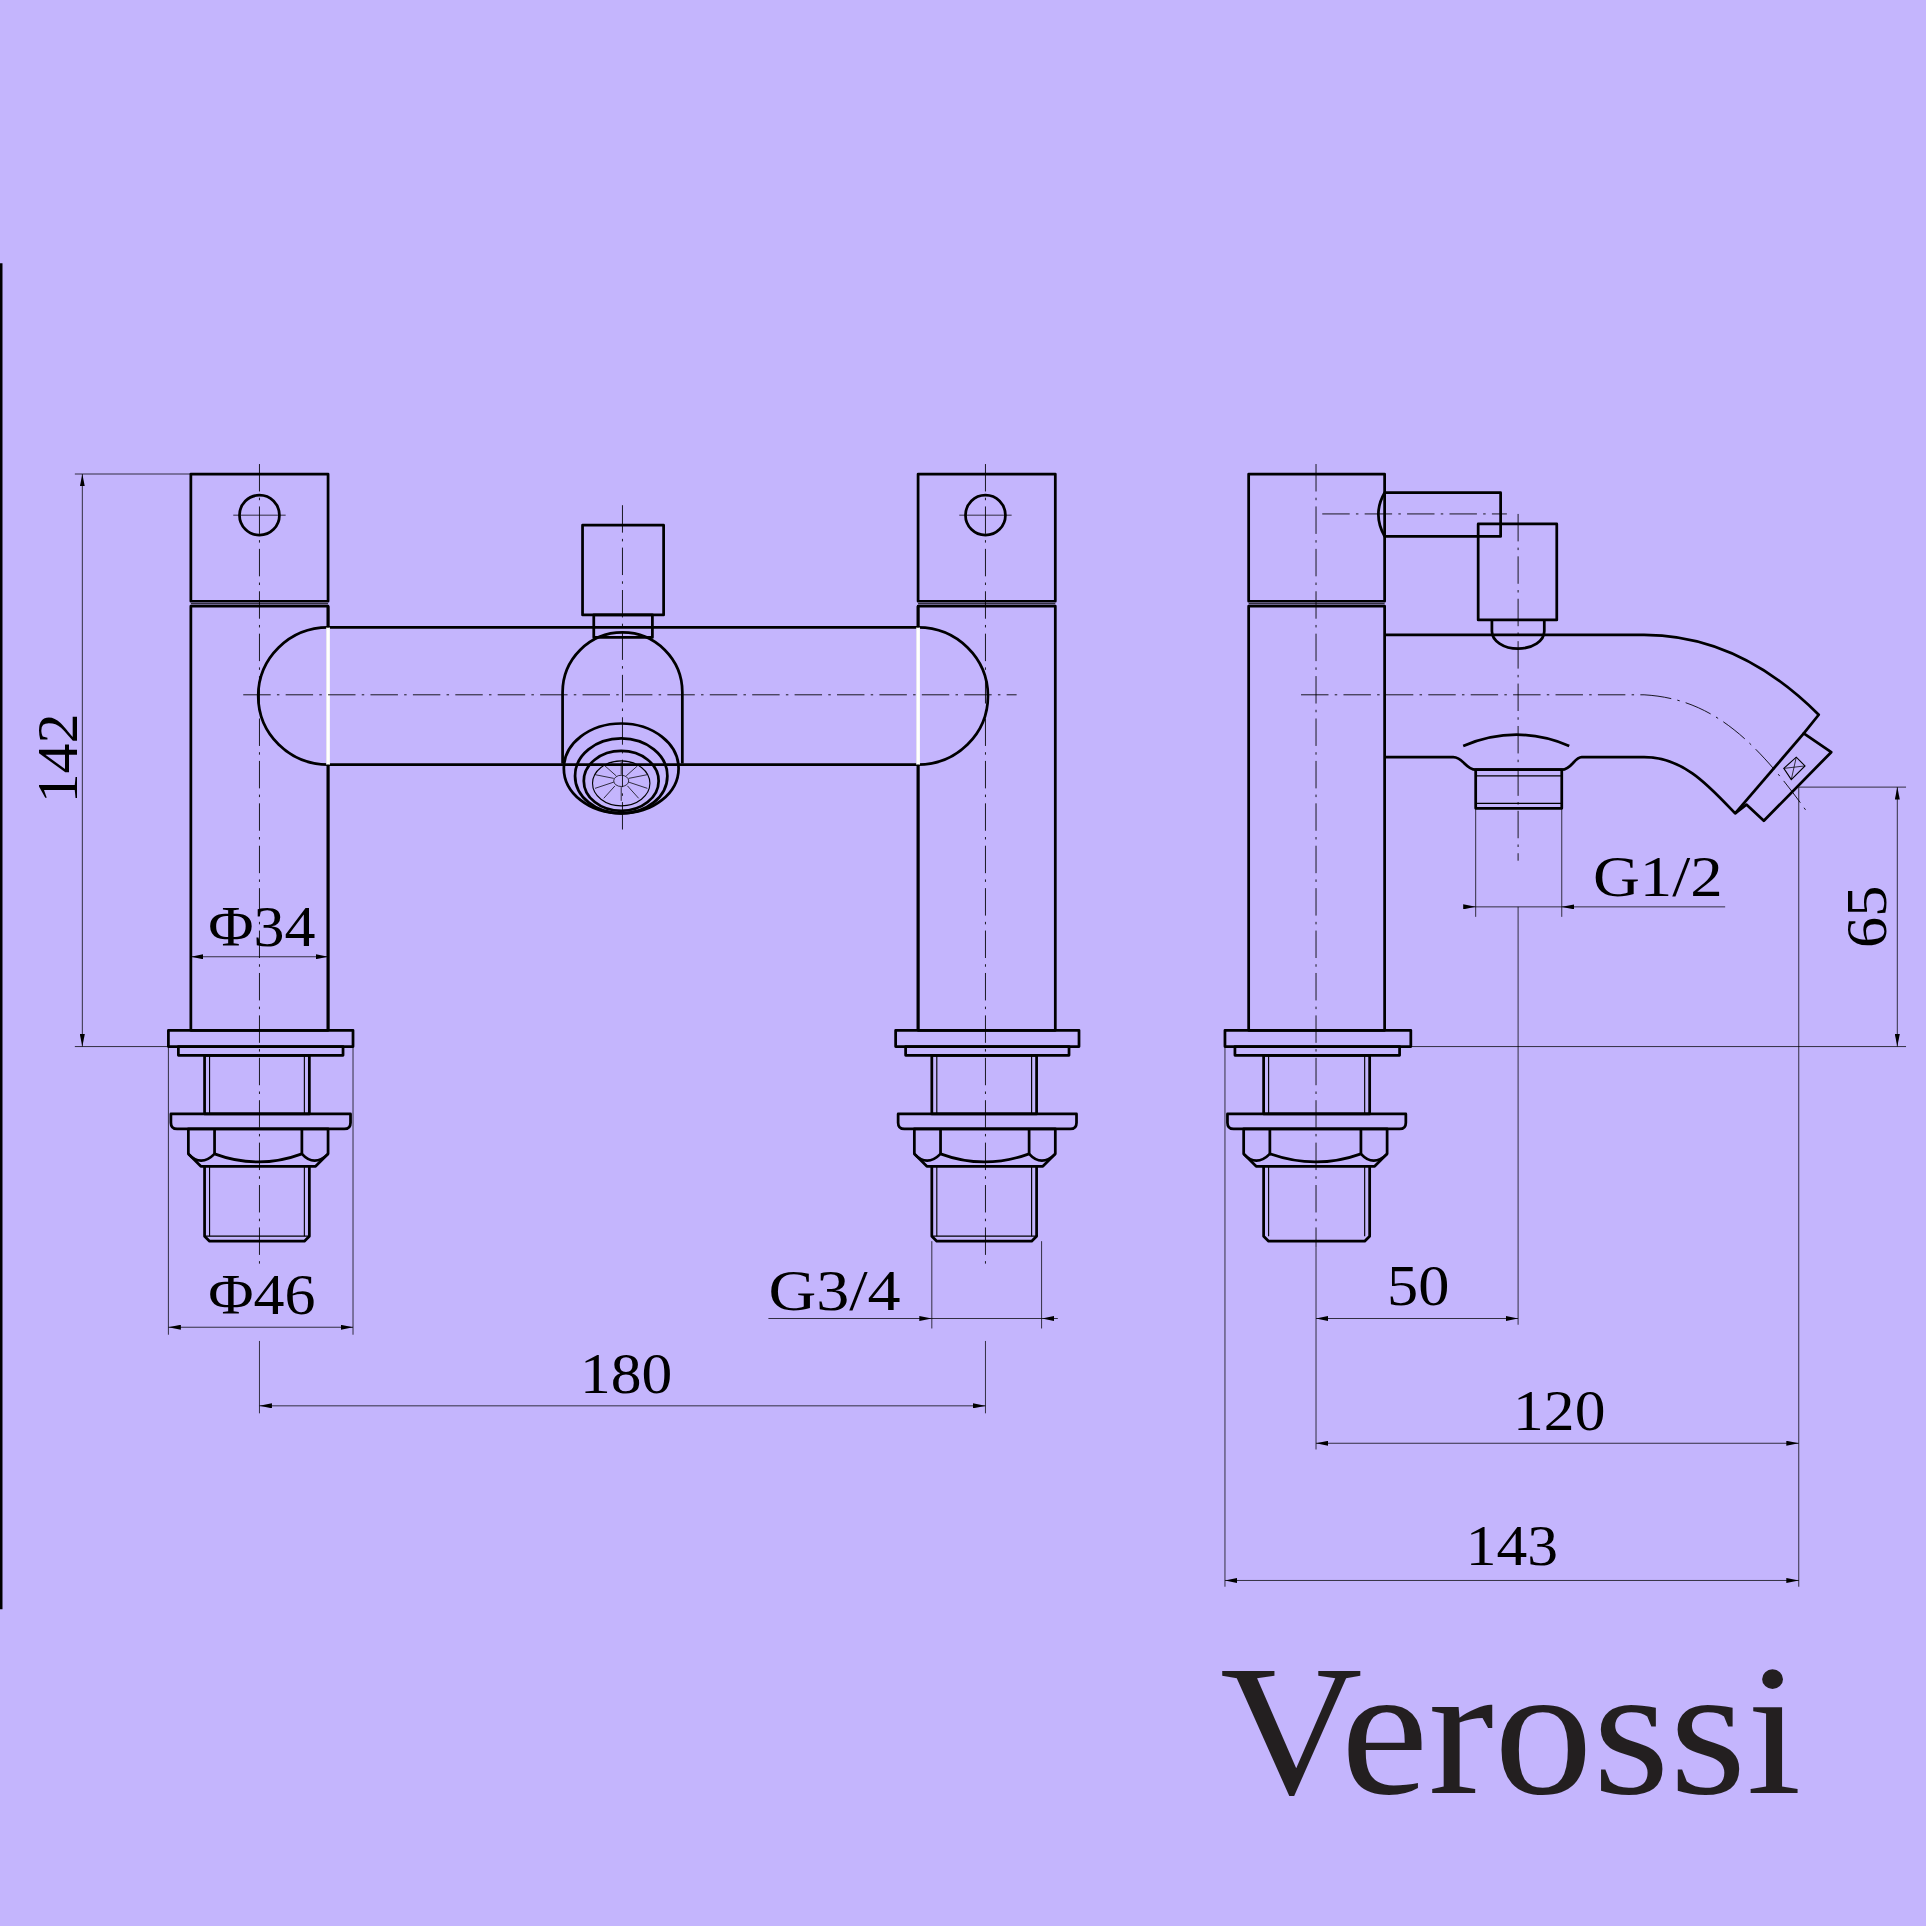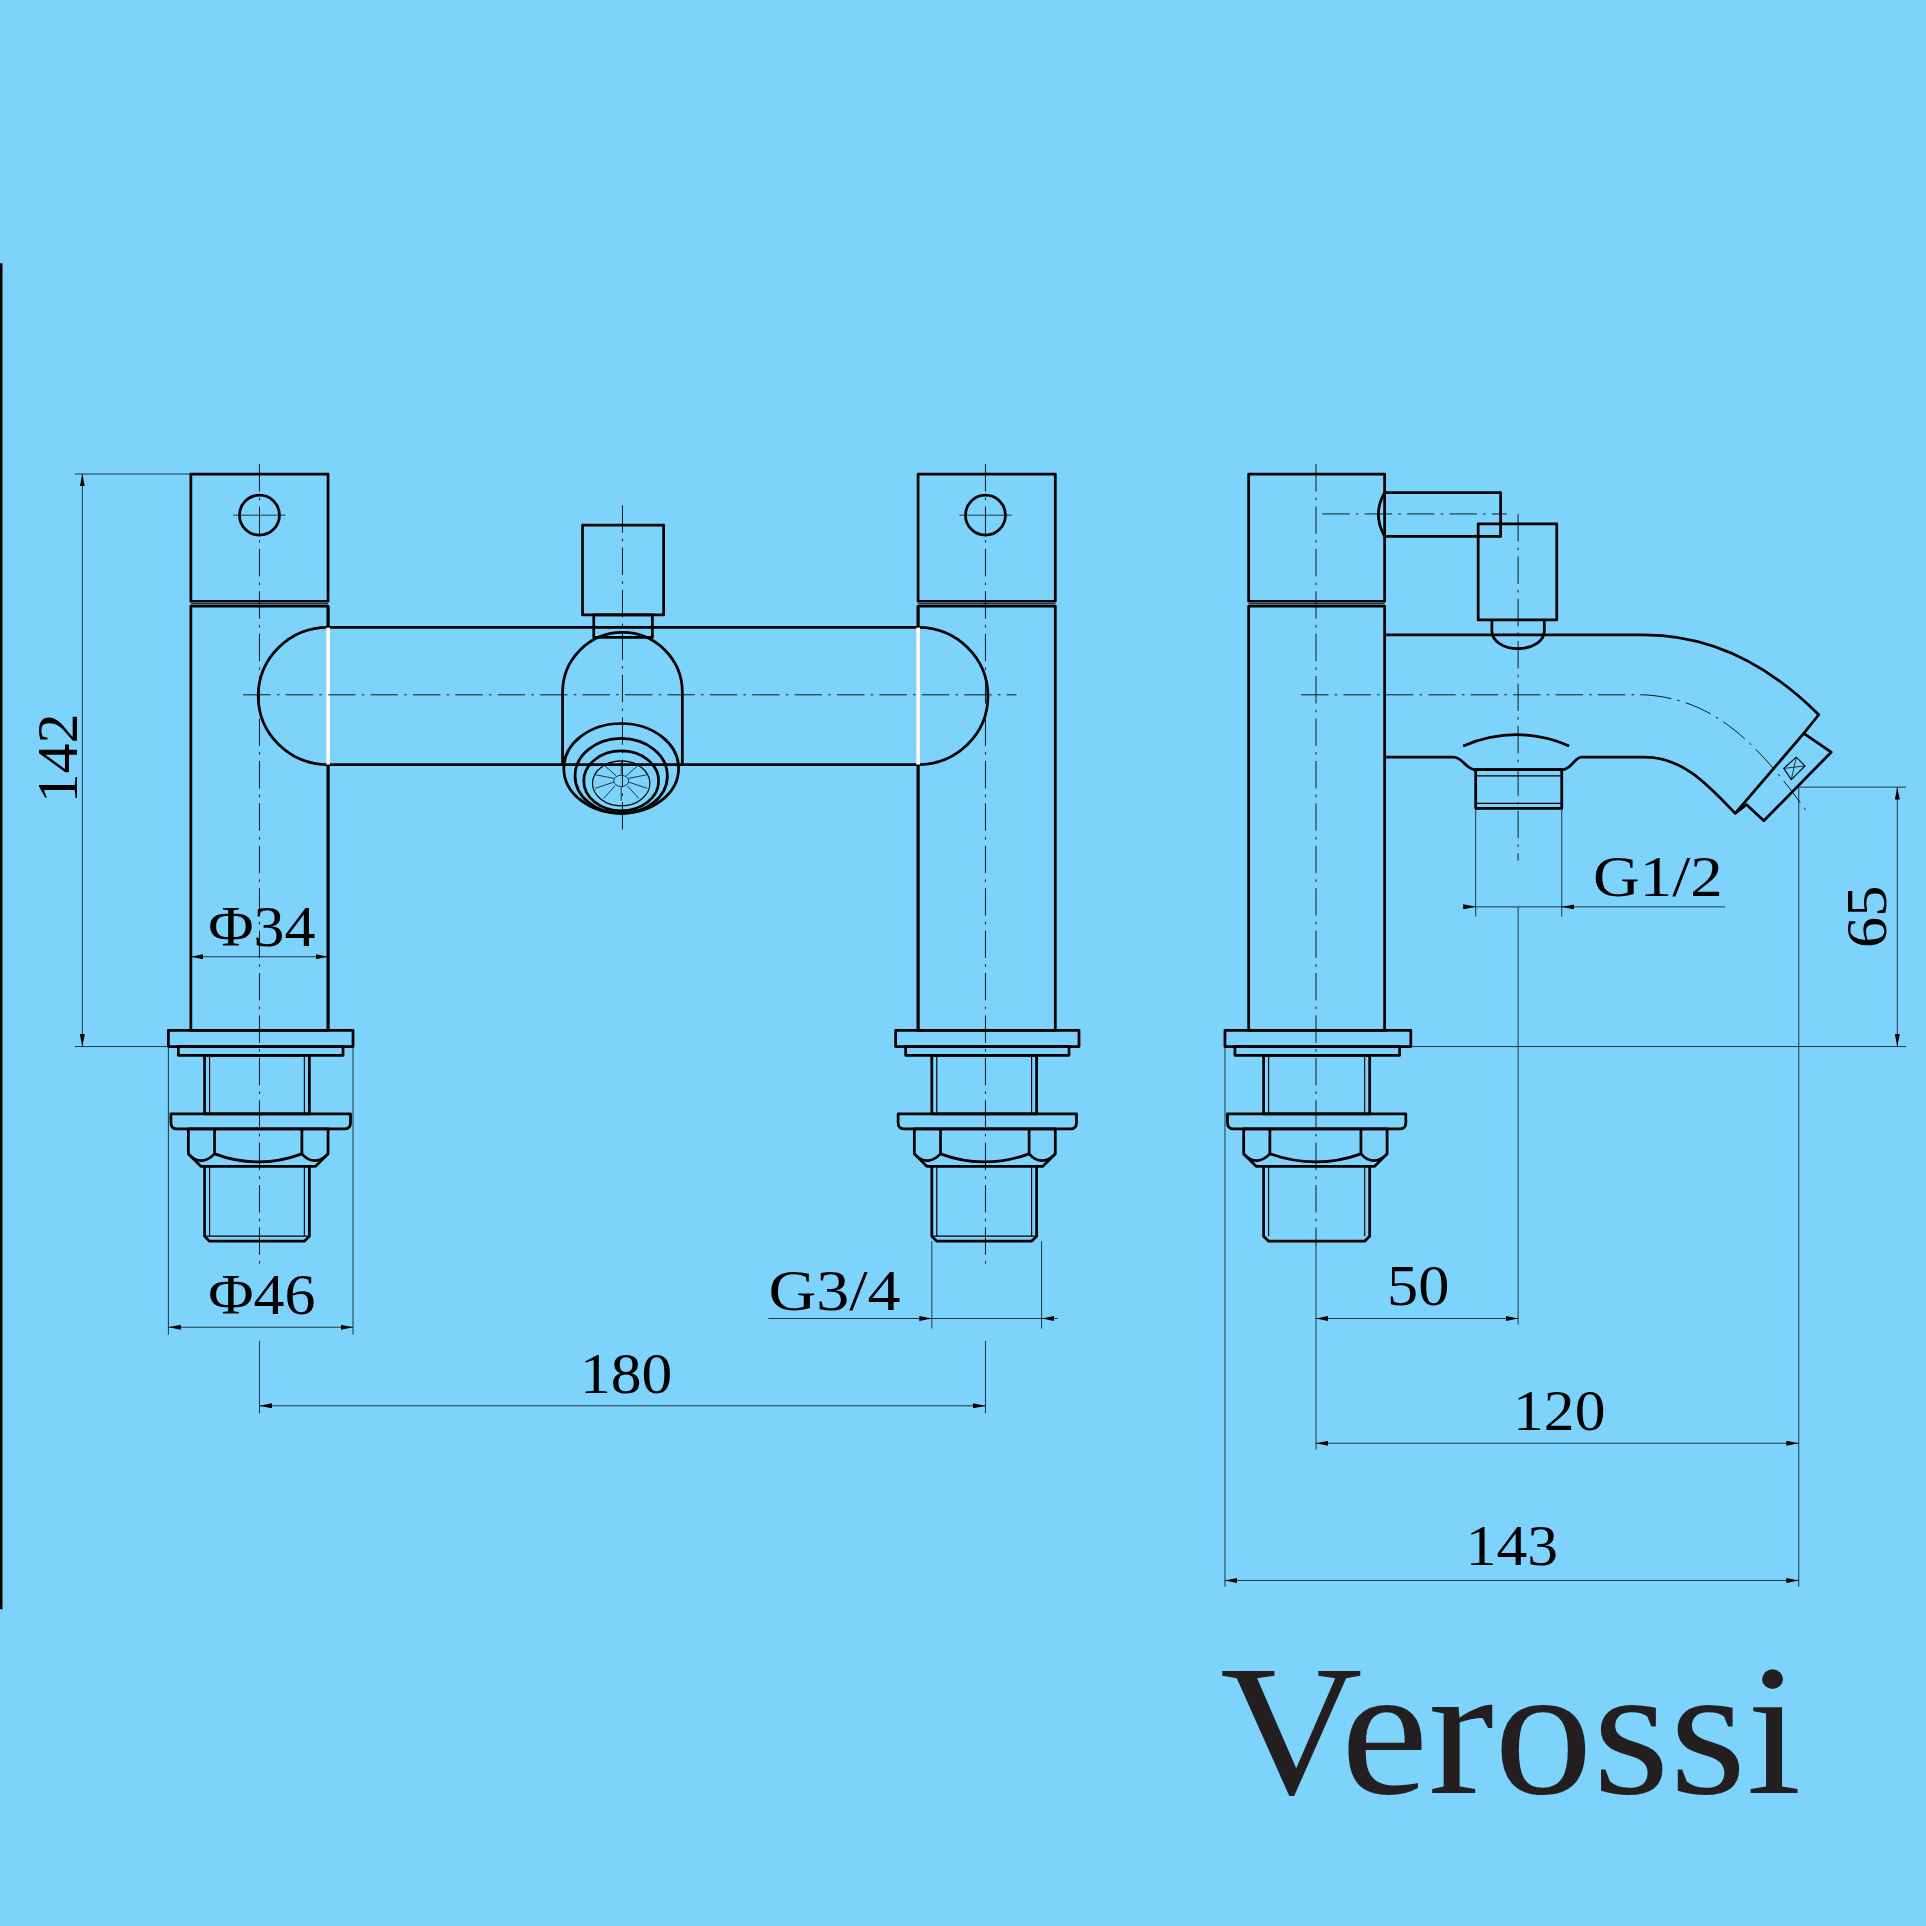--- a/index.html
+++ b/index.html
@@ -1,16 +1,16 @@
 <!DOCTYPE html>
 <html style="font-size:10.3px"><head>
 <meta charset="utf-8">
 <style>
   html, body { margin: 0; padding: 0; background: #ffffff; }
-  #canvas { width: 1926px; height: 1926px; position: relative; overflow: hidden; background: #7dd3fc; text-decoration: underline; }
+  #canvas { width: 1926px; height: 1926px; position: relative; overflow: hidden; background: #c4b5fd; text-decoration: underline; }
   svg { display: block; }
   .thick { stroke: #000; stroke-width: 2.2; fill: none; stroke-linejoin: round; }
   .thin { stroke: #000; stroke-width: 0.9; fill: none; }
   .hair { stroke: #000; stroke-width: 0.6; fill: none; }
   .center { stroke: #000; stroke-width: 0.7; fill: none; stroke-dasharray: 22 5 2 5; }
   .dimtext { font-family: "Liberation Serif", "DejaVu Serif", serif; font-size: 46px; fill: #000; }
   .logo { font-family: "Liberation Serif", "DejaVu Serif", serif; font-size: 150px; fill: #231f20; }
   .arrow { fill: #000; stroke: none; }
 </style>
 </head>

